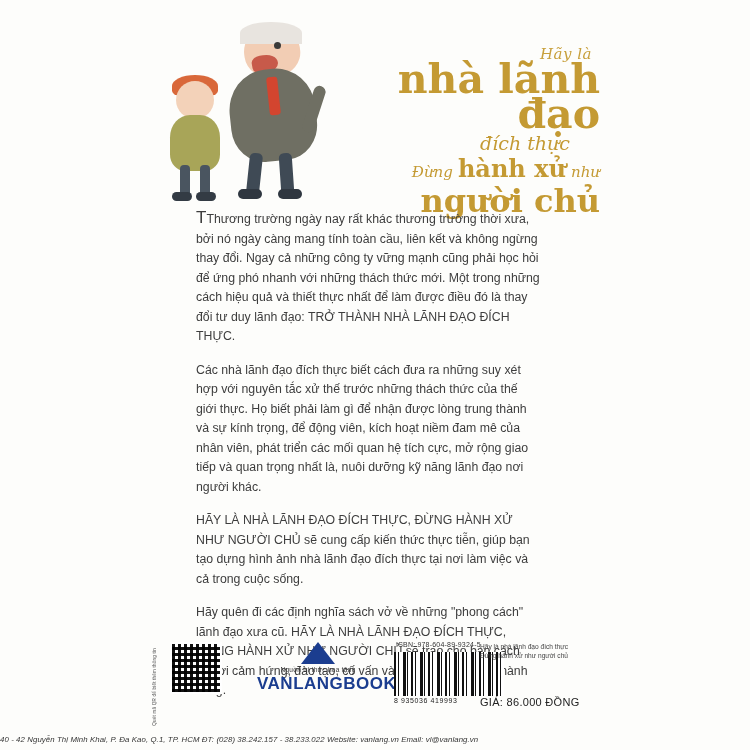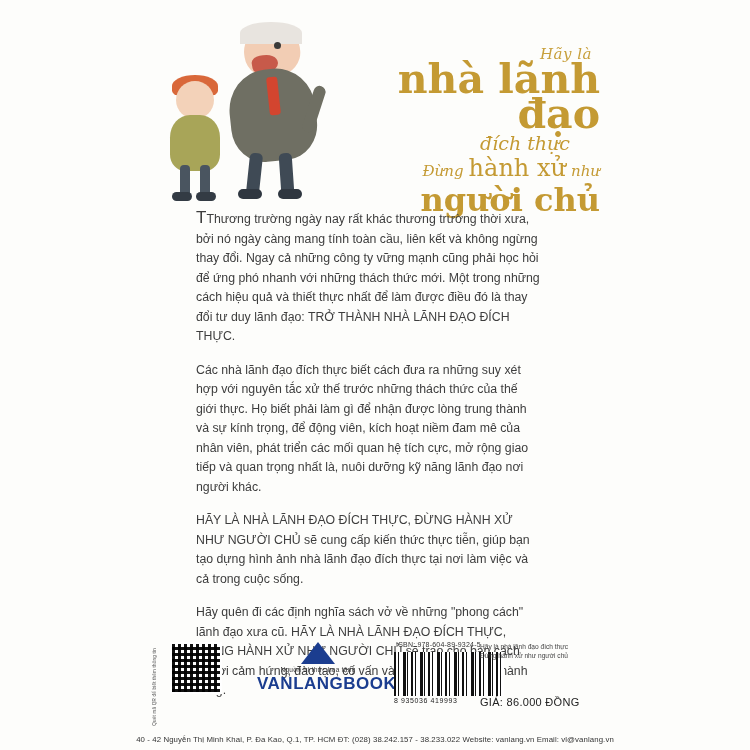--- a/index.html
+++ b/index.html
@@ -217,21 +217,21 @@
     line-height: 22px;
     color: #c49a33;
     margin-right: 30px;
   }
   .t-row3 {
     font-family: "DejaVu Serif", serif;
     font-size: 16px;
     color: #c49a33;
   }
   .t-row3 .big {
-    font-weight: normal;
+    font-weight: bold;
     font-size: 24px;
   }
   .t-row3 .small-it {
     font-style: italic;
     font-size: 15px;
     margin-top: 24px;
   }
   .t-main2 {
     font-family: "DejaVu Serif", serif;
     font-weight: bold;
@@ -365,24 +365,25 @@
     font-size: 11px;
     font-weight: normal;
     color: #222;
     letter-spacing: 0.3px;
   }
   .addr-bar {
     position: absolute;
     left: 0;
     right: 0;
     bottom: 6px;
-    text-align: center;
+    text-align: left;
     font-size: 7.8px;
     color: #333;
     letter-spacing: 0.1px;
+    font-style: italic;
   }
 </style>
 </head>
 <body>
 
 <div class="page">
 
   <div class="illus">
     <div class="fig-small">
       <div class="hair"></div>

